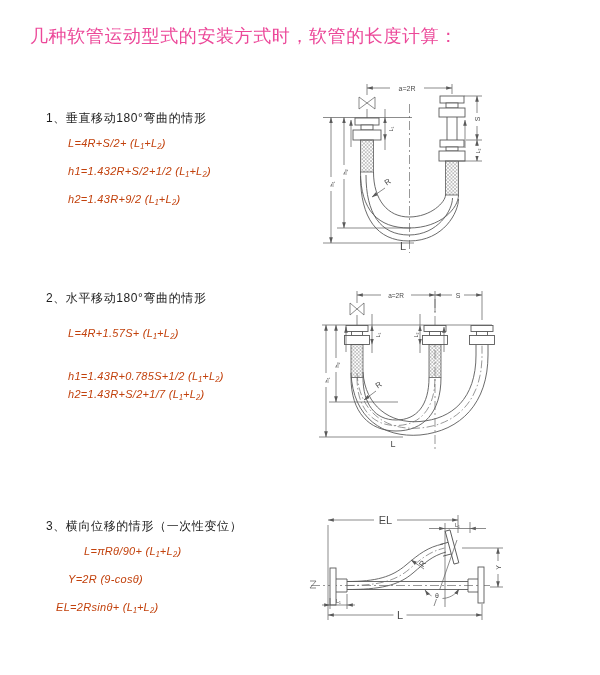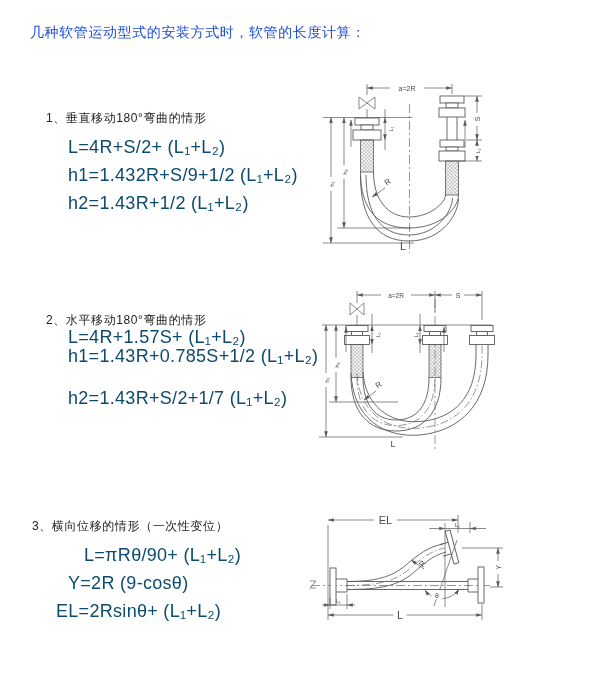--- a/index.html
+++ b/index.html
@@ -2,49 +2,49 @@
 <html><head>
 <meta charset="utf-8">
 <style>
   html,body{margin:0;padding:0;}
   body{
     width:600px;height:675px;position:relative;background:#ffffff;
     font-family:"Liberation Sans","DejaVu Sans",sans-serif;
     color:#242424;overflow:hidden;
   }
   .abs{position:absolute;}
-  .title{left:30px;top:24px;font-size:14px;letter-spacing:.6px;color:#1d4ed8;white-space:nowrap;font-family:Liberation Serif, serif;}
+  .title{left:30px;top:24px;font-size:18px;letter-spacing:.6px;color:#ec4899;white-space:nowrap;font-family:Liberation Serif, serif;}
   .heading{font-size:12px;letter-spacing:.6px;color:#1d1d1d;white-space:nowrap;}
-  .formula{font-size:18px;letter-spacing:.3px;color:#0c4a6e;white-space:nowrap;}
+  .formula{font-size:11px;letter-spacing:.3px;color:#c2410c;white-space:nowrap;font-style:italic;}
   svg{position:absolute;overflow:visible;}
   svg text{font-family:"Liberation Sans","DejaVu Sans",sans-serif;fill:#4a4a4a;}
   .ln{stroke:#5a5a5a;stroke-width:.9;fill:none;}
   .thin{stroke:#5a5a5a;stroke-width:.7;fill:none;}
   .dim{stroke:#5a5a5a;stroke-width:.7;fill:none;}
   .cl{stroke:#6b6b6b;stroke-width:.7;fill:none;stroke-dasharray:9 3 2 3;}
   .cl2{stroke:#6b6b6b;stroke-width:.7;fill:none;stroke-dasharray:8 2.5 1.5 2.5;}
   .fit{stroke:#5a5a5a;stroke-width:.9;fill:#ffffff;}
   .bg{fill:#ffffff;stroke:none;}
 </style>
 </head>
 <body>
 
 <div class="abs title">几种软管运动型式的安装方式时，软管的长度计算：</div>
 
 <div class="abs heading" style="left:46px;top:110px">1、垂直移动180°弯曲的情形</div>
 <div class="abs formula" style="left:68px;top:137px">L=4R+S/2+ (L₁+L₂)</div>
-<div class="abs formula" style="left:68px;top:165px">h1=1.432R+S/9+1/2 (L₁+L₂)</div>
-<div class="abs formula" style="left:68px;top:193px">h2=1.43R+1/2 (L₁+L₂)</div>
-
-<div class="abs heading" style="left:46px;top:312px">2、水平移动180°弯曲的情形</div>
+<div class="abs formula" style="left:68px;top:165px">h1=1.432R+S/2+1/2 (L₁+L₂)</div>
+<div class="abs formula" style="left:68px;top:193px">h2=1.43R+9/2 (L₁+L₂)</div>
+
+<div class="abs heading" style="left:46px;top:290px">2、水平移动180°弯曲的情形</div>
 <div class="abs formula" style="left:68px;top:327px">L=4R+1.57S+ (L₁+L₂)</div>
-<div class="abs formula" style="left:68px;top:346px">h1=1.43R+0.785S+1/2 (L₁+L₂)</div>
+<div class="abs formula" style="left:68px;top:370px">h1=1.43R+0.785S+1/2 (L₁+L₂)</div>
 <div class="abs formula" style="left:68px;top:388px">h2=1.43R+S/2+1/7 (L₁+L₂)</div>
 
-<div class="abs heading" style="left:32px;top:518px">3、横向位移的情形（一次性变位）</div>
+<div class="abs heading" style="left:46px;top:518px">3、横向位移的情形（一次性变位）</div>
 <div class="abs formula" style="left:84px;top:545px">L=πRθ/90+ (L₁+L₂)</div>
 <div class="abs formula" style="left:68px;top:573px">Y=2R (9-cosθ)</div>
 <div class="abs formula" style="left:56px;top:601px">EL=2Rsinθ+ (L₁+L₂)</div>
 
 <svg style="left:300px;top:70px" width="300" height="195" viewBox="300 70 300 195">
   <defs>
     <marker id="a1" viewBox="0 0 10 8" markerWidth="9" markerHeight="7" refX="9.5" refY="4" orient="auto-start-reverse">
       <path d="M10,4 L0,1 L0,7 Z" fill="#5a5a5a"></path>
     </marker>
     <pattern id="b1" width="3.5" height="3.5" patternUnits="userSpaceOnUse">

